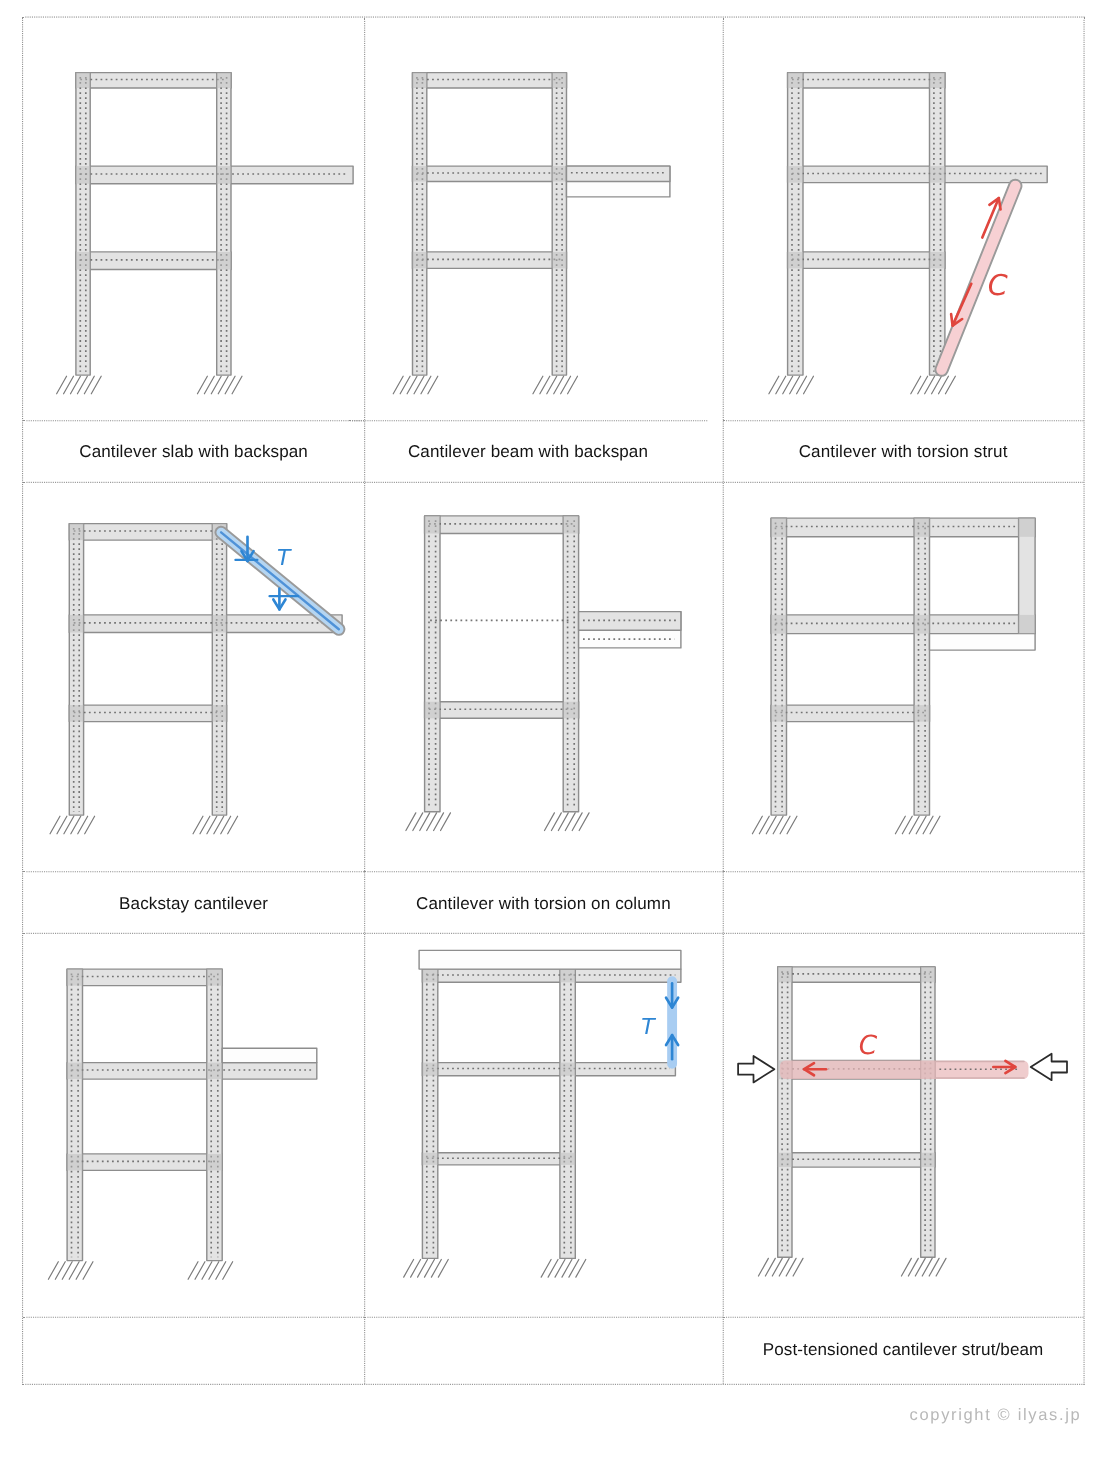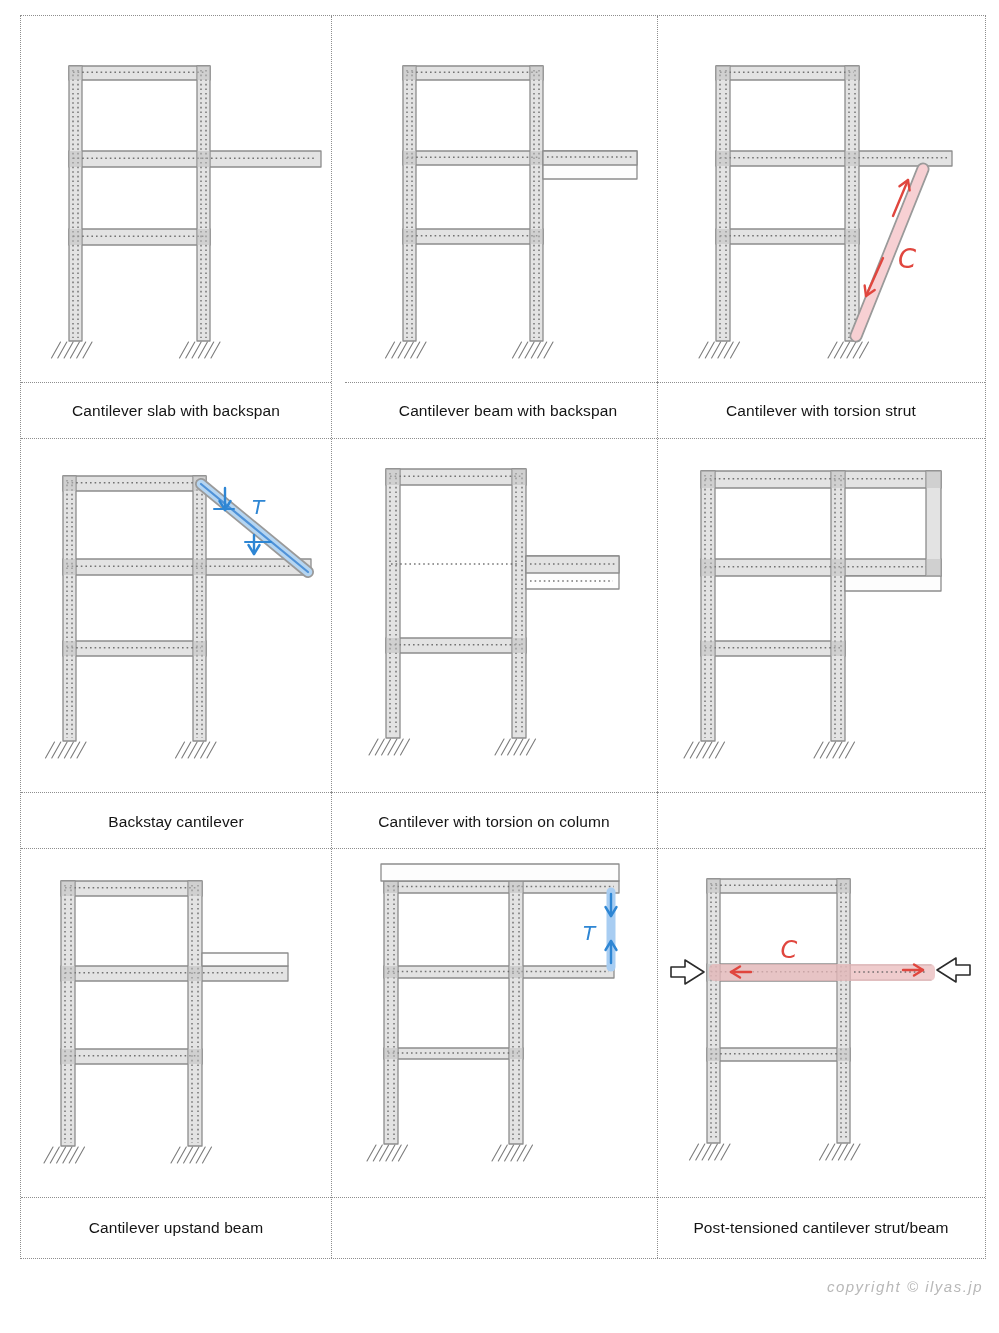--- a/index.html
+++ b/index.html
@@ -7,40 +7,40 @@
          font-family:"Liberation Sans", sans-serif;}
   .grid{position:absolute;left:20px;top:15px;width:964px;height:1242px;
         border:1px dotted #8e8e8e;}
   .vline,.hline{position:absolute;pointer-events:none;}
   .vline{top:0;bottom:0;border-left:1px dotted #8e8e8e;}
   .v1{left:310px}.v2{left:636px}
   .hline{left:0;right:0;border-top:1px dotted #8e8e8e;}
   .h1{top:422px}.h2{top:832px}
   .cell{position:absolute;}
   .c1{left:0;top:0;width:310px;height:422px}
-  .c2{left:324px;top:0;width:326px;height:422px}
+  .c2{left:296px;top:0;width:326px;height:422px}
   .c3{left:636px;top:0;width:328px;height:422px}
   .c4{left:0;top:422px;width:310px;height:410px}
   .c5{left:310px;top:422px;width:326px;height:410px}
   .c6{left:636px;top:422px;width:328px;height:410px}
   .c7{left:0;top:832px;width:310px;height:410px}
   .c8{left:310px;top:832px;width:326px;height:410px}
   .c9{left:636px;top:832px;width:328px;height:410px}
   .diagram{position:absolute;left:0;top:0;right:0;}
   .r1 .diagram{height:366px}.r2 .diagram{height:354px}.r3 .diagram{height:349px}
   .diagram svg{display:block}
   .sep{position:absolute;left:0;right:0;border-top:1px dotted #8e8e8e;}
   .r1 .sep{top:366px}.r2 .sep{top:354px}.r3 .sep{top:349px}
   .caption{position:absolute;left:0;right:0;bottom:0;display:flex;align-items:center;
            justify-content:center;text-align:right;color:#141414;font-size:15.5px;
            line-height:1.25;letter-spacing:0.1px;}
   .r1 .caption{top:367px}.r2 .caption{top:357px}.r3 .caption{top:350px}
   .caption span{display:block;max-width:272px;}
   .copyright{position:absolute;right:16px;top:1278px;color:#b8b8b8;font-size:15px;
-             font-style:italic;letter-spacing:1.5px;}
+             letter-spacing:1.5px;}
 </style>
 </head>
 <body>
 
 <div class="sheet">
   <div class="grid">
     <div class="vline v1"></div>
     <div class="vline v2"></div>
     <div class="hline h1"></div>
     <div class="hline h2"></div>
@@ -337,23 +337,20 @@
             <line x1="159" y1="299" x2="150" y2="315" stroke="#7c7c7c" stroke-width="1.1" stroke-linecap="round"></line>
             <line x1="165.3" y1="299" x2="156.3" y2="315" stroke="#7c7c7c" stroke-width="1.1" stroke-linecap="round"></line>
             <line x1="171.6" y1="299" x2="162.6" y2="315" stroke="#7c7c7c" stroke-width="1.1" stroke-linecap="round"></line>
             <line x1="177.9" y1="299" x2="168.9" y2="315" stroke="#7c7c7c" stroke-width="1.1" stroke-linecap="round"></line>
             <line x1="184.2" y1="299" x2="175.2" y2="315" stroke="#7c7c7c" stroke-width="1.1" stroke-linecap="round"></line>
             <line x1="190.5" y1="299" x2="181.5" y2="315" stroke="#7c7c7c" stroke-width="1.1" stroke-linecap="round"></line>
             <rect x="181" y="105" width="86" height="13" fill="#fdfdfd" rx="0" stroke="#8d8d8d" stroke-width="1.3" stroke-linejoin="round" opacity="1"></rect>
           </svg>
         </div>
       <div class="sep"></div>
-      <div class="caption">
-          <span>Cantilever upstand beam</span>
-        </div>
     </div>
     <div class="cell c8 r3">
       <div class="diagram">
           <svg viewBox="0 0 326 349" width="326" height="349">
             <rect x="53" y="33" width="235" height="12" fill="#e3e3e3" rx="0" stroke="#8d8d8d" stroke-width="1.3" stroke-linejoin="round" opacity="1"></rect>
             <rect x="53" y="118" width="230" height="12" fill="#e3e3e3" rx="0" stroke="#8d8d8d" stroke-width="1.3" stroke-linejoin="round" opacity="1"></rect>
             <rect x="53" y="200" width="139" height="11" fill="#e3e3e3" rx="0" stroke="#8d8d8d" stroke-width="1.3" stroke-linejoin="round" opacity="1"></rect>
             <rect x="53" y="33" width="14" height="263" fill="#e3e3e3" rx="0" stroke="#8d8d8d" stroke-width="1.3" stroke-linejoin="round" opacity="1"></rect>
             <rect x="178" y="33" width="14" height="263" fill="#e3e3e3" rx="0" stroke="#8d8d8d" stroke-width="1.3" stroke-linejoin="round" opacity="1"></rect>
             <line x1="57" y1="37" x2="57" y2="293" stroke="#5f5f5f" stroke-width="1.5" stroke-dasharray="1.6 3" opacity="0.85"></line>

